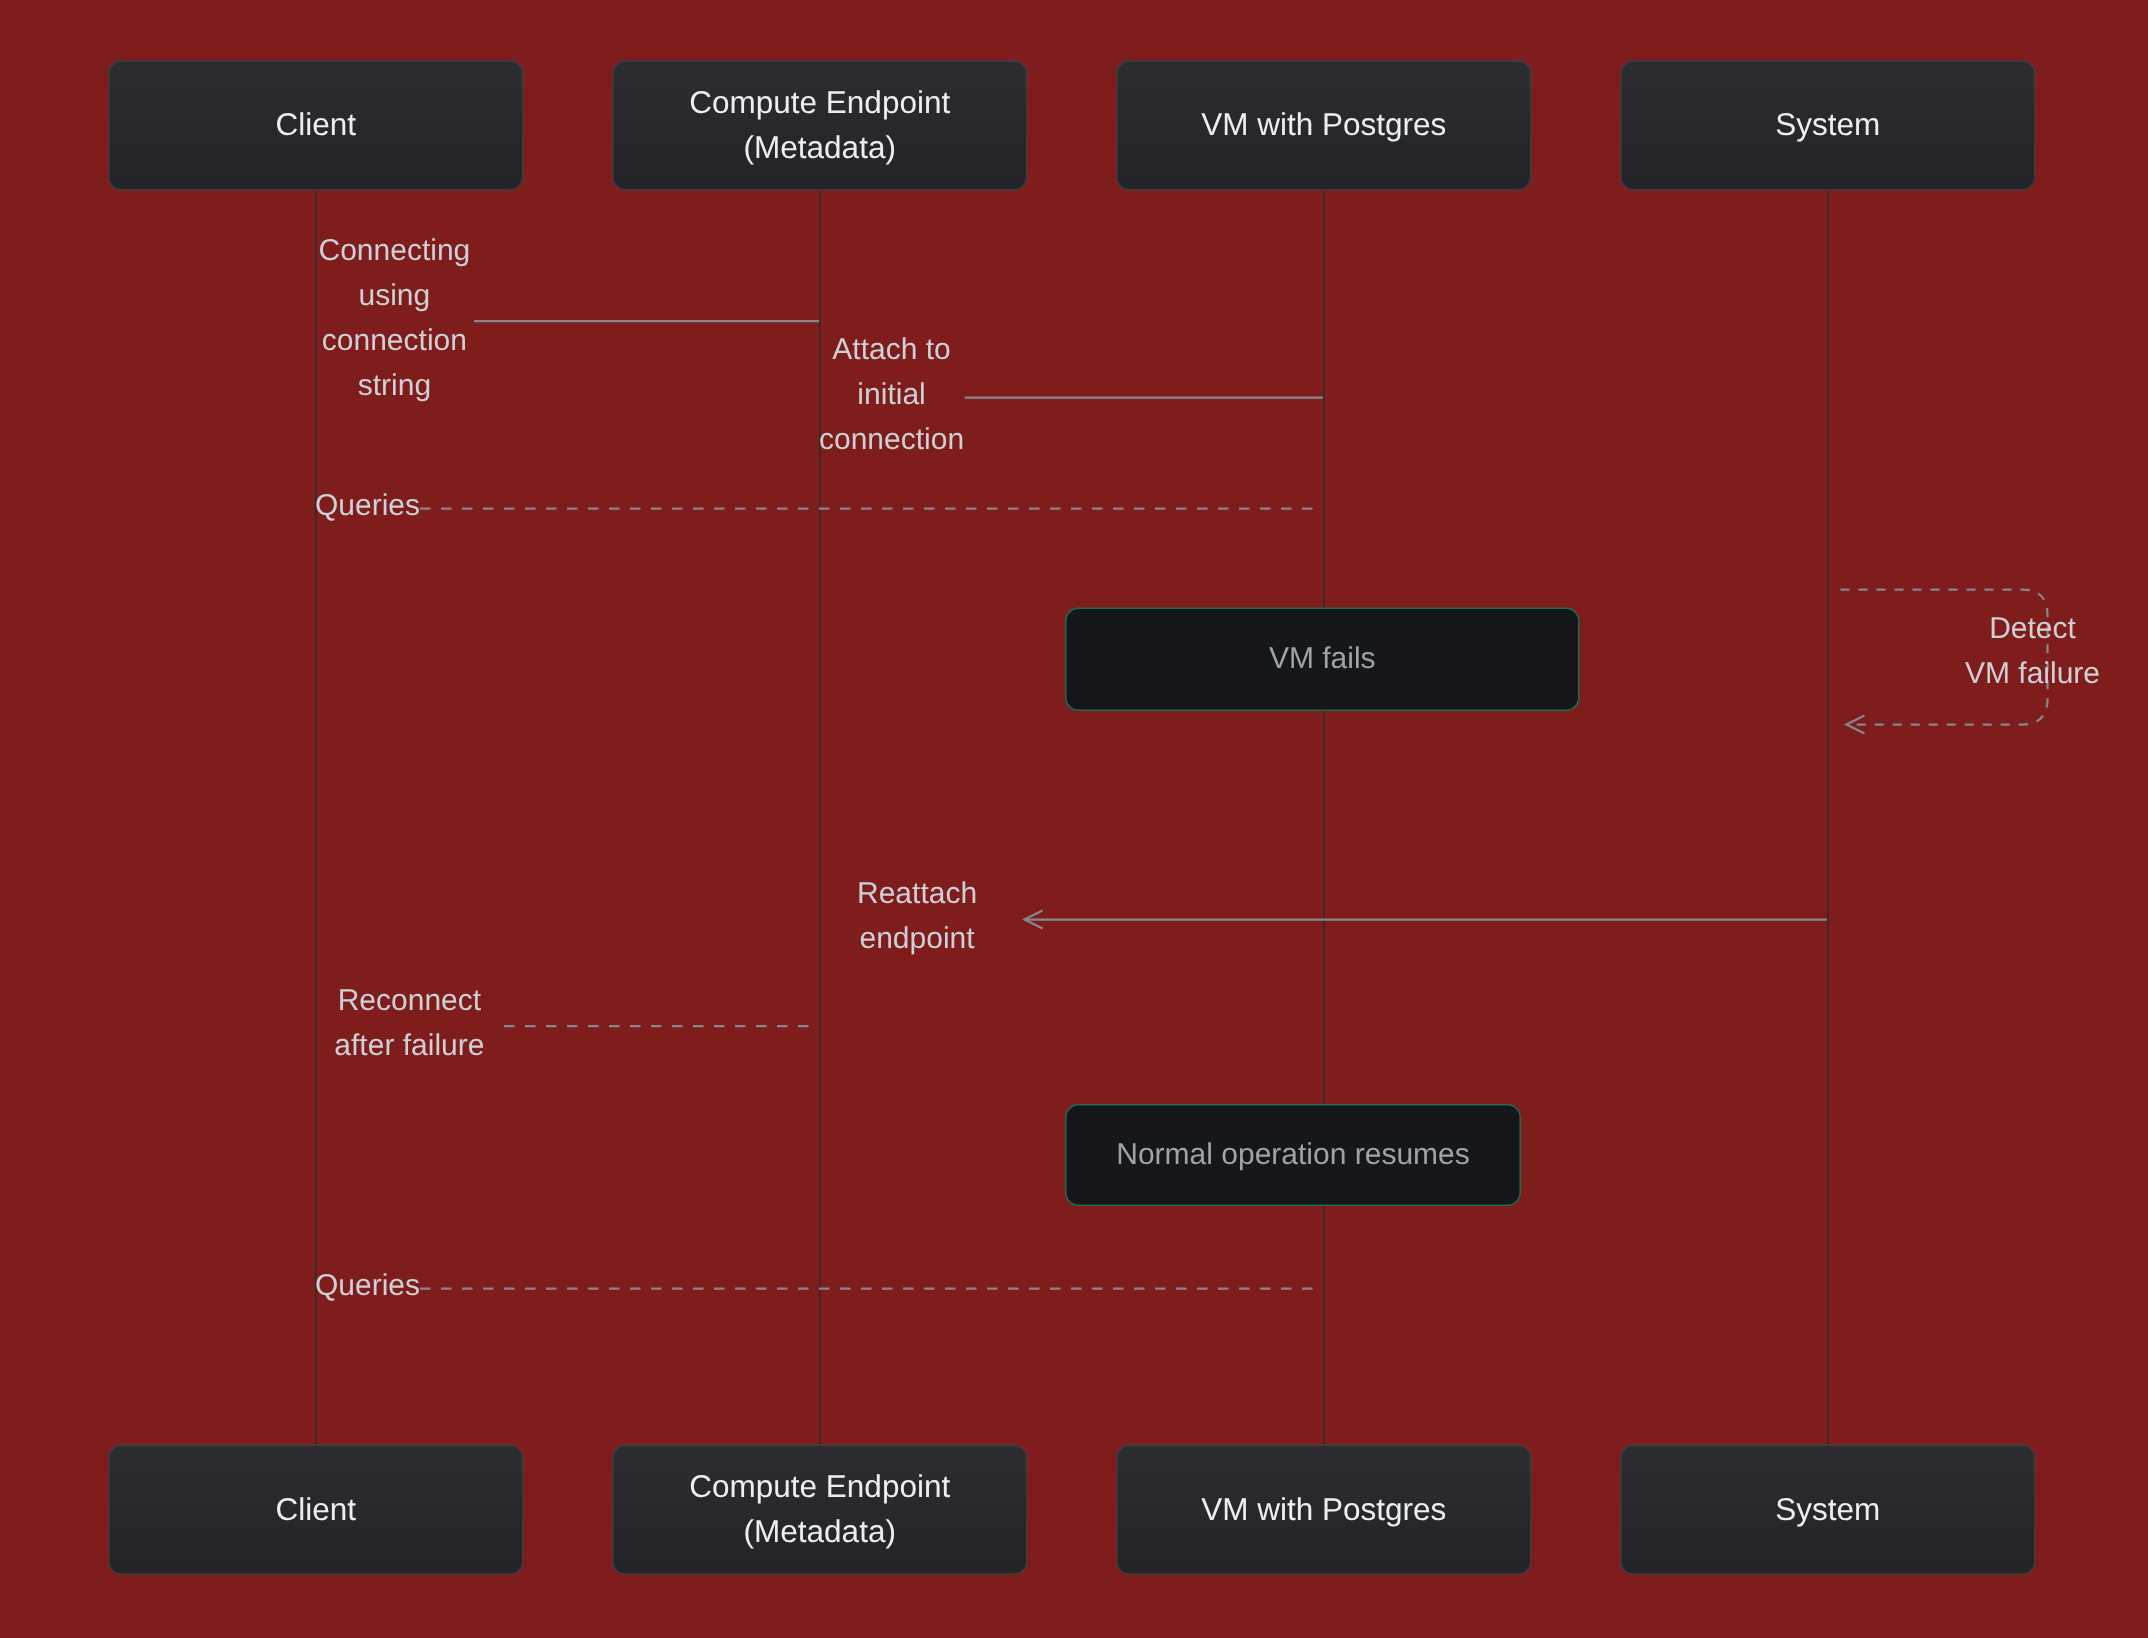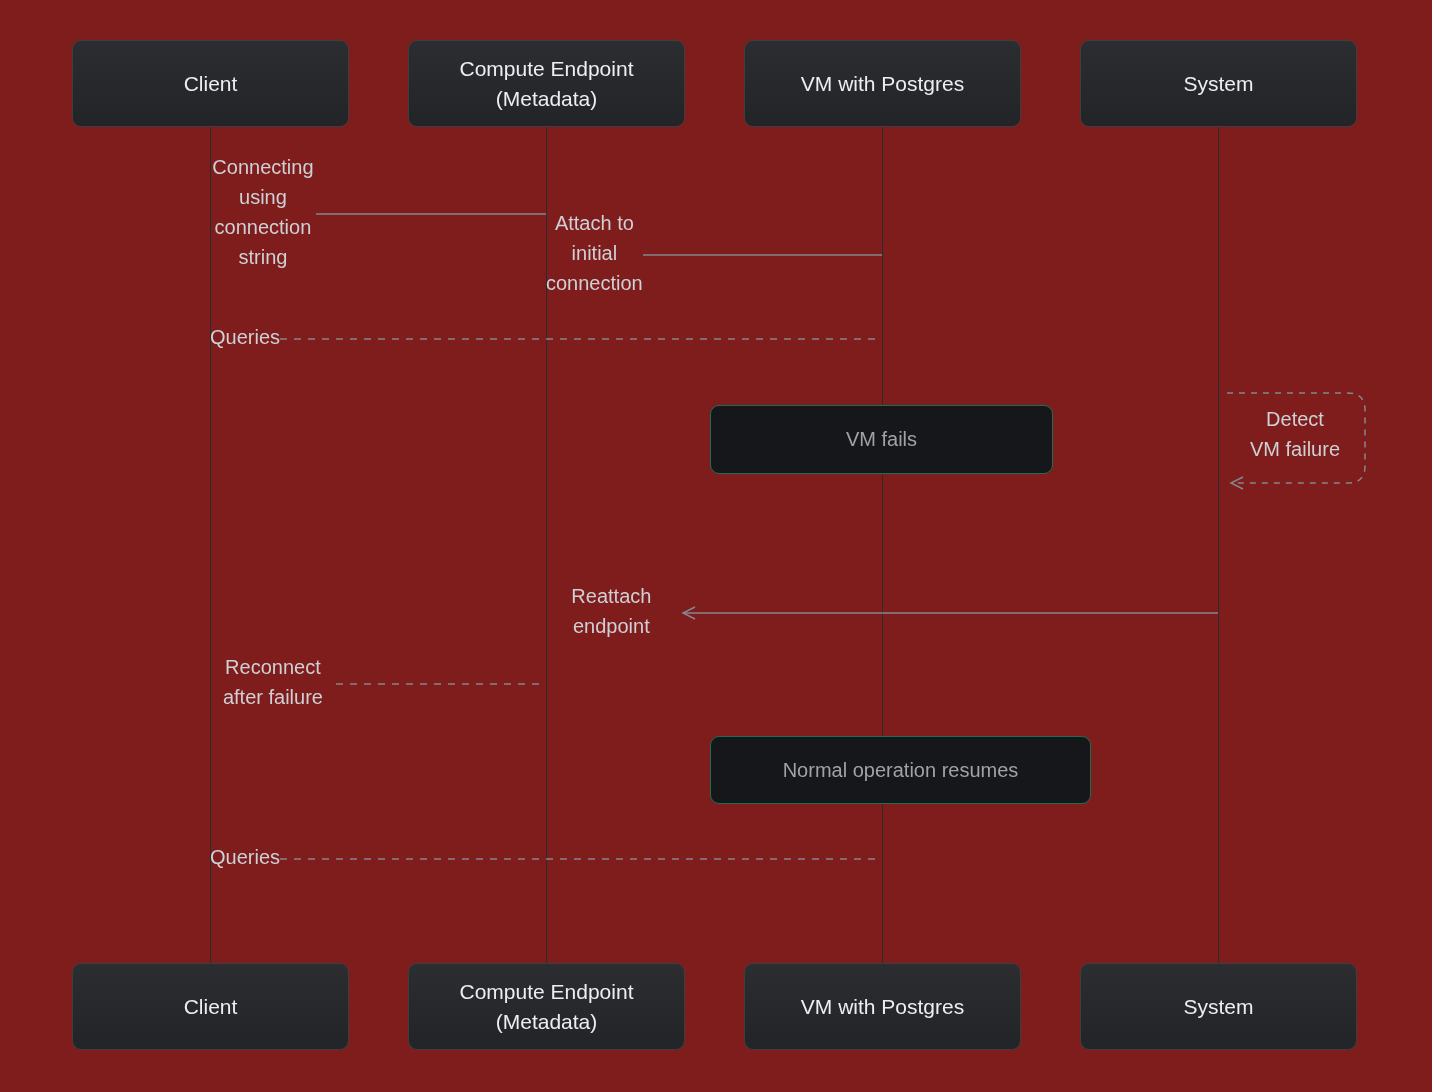--- a/index.html
+++ b/index.html
@@ -81,21 +81,21 @@
     top: 388px;
   }
   .self-msg-svg path {
     stroke: #85878b;
     stroke-width: 1.5;
     fill: none;
   }
   .self-msg-svg .loop { stroke-dasharray: 6 6; }
   .self-msg-label {
     position: absolute;
-    left: 1230px;
+    left: 1290px;
     top: 404px;
     width: 130px;
     color: #cdd0d4;
     font-size: 20px;
     line-height: 30px;
     text-align: center;
     white-space: pre-line;
   }
 </style>
 </head>
@@ -122,21 +122,21 @@
 
   <div class="msg" style="left:210px; top:152px; width:336px">
     <div class="msg-label">Connecting using
 connection string</div>
     <svg class="arrow-svg" width="336" height="16">
       <line class="arrow-line" x1="0" y1="8" x2="330" y2="8"></line>
       <path class="arrow-head" d="M318,2 L330,8 L318,14"></path>
     </svg>
   </div>
 
-  <div class="msg" style="left:546px; top:208px; width:336px">
+  <div class="msg" style="left:546px; top:218px; width:336px">
     <div class="msg-label">Attach to initial
 connection</div>
     <svg class="arrow-svg" width="336" height="16">
       <line class="arrow-line" x1="0" y1="8" x2="330" y2="8"></line>
       <path class="arrow-head" d="M318,2 L330,8 L318,14"></path>
     </svg>
   </div>
 
   <div class="msg dashed" style="left:210px; top:322px; width:672px">
     <div class="msg-label">Queries</div>
@@ -167,21 +167,21 @@
   </div>
 
   <div class="msg" style="left:546px; top:581px; width:672px">
     <div class="msg-label">Reattach endpoint</div>
     <svg class="arrow-svg" width="672" height="16">
       <line class="arrow-line" x1="6" y1="8" x2="672" y2="8"></line>
       <path class="arrow-head" d="M18,2 L6,8 L18,14"></path>
     </svg>
   </div>
 
-  <div class="note" style="left:710px; top:736px; width:381px; height:68px">
+  <div class="note" style="left:710px; top:736px; width:304px; height:68px">
     <span>Normal operation resumes</span>
   </div>
 
   <div class="msg dashed" style="left:210px; top:842px; width:672px">
     <div class="msg-label">Queries</div>
     <svg class="arrow-svg" width="672" height="16">
       <line class="arrow-line" x1="0" y1="8" x2="660" y2="8"></line>
       <path class="arrow-head" d="M654,2 L666,8 L654,14"></path>
     </svg>
   </div>

